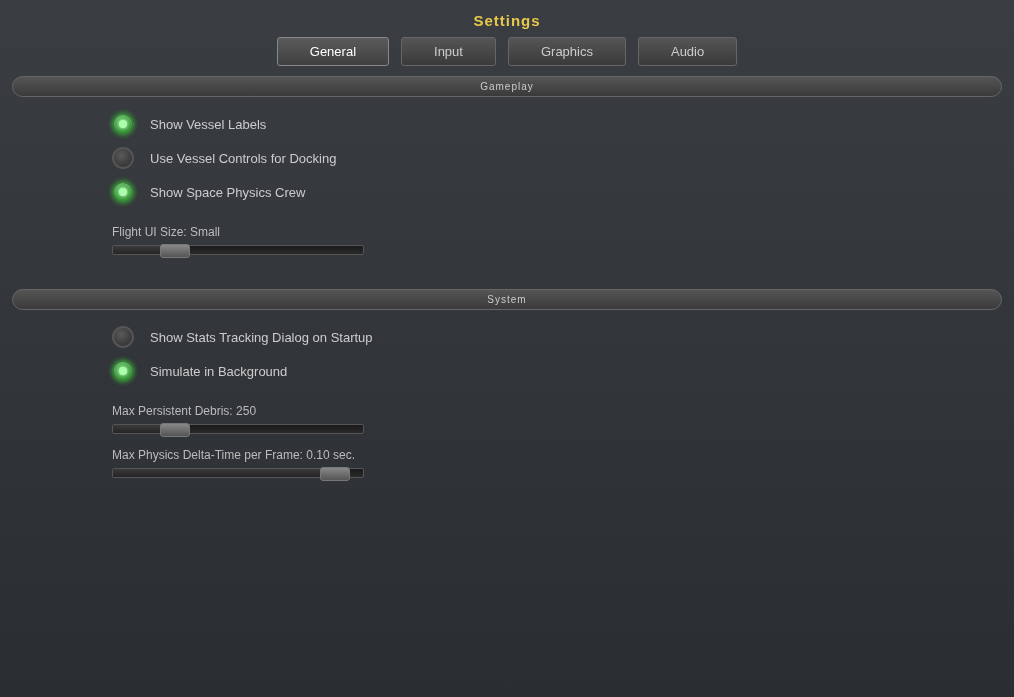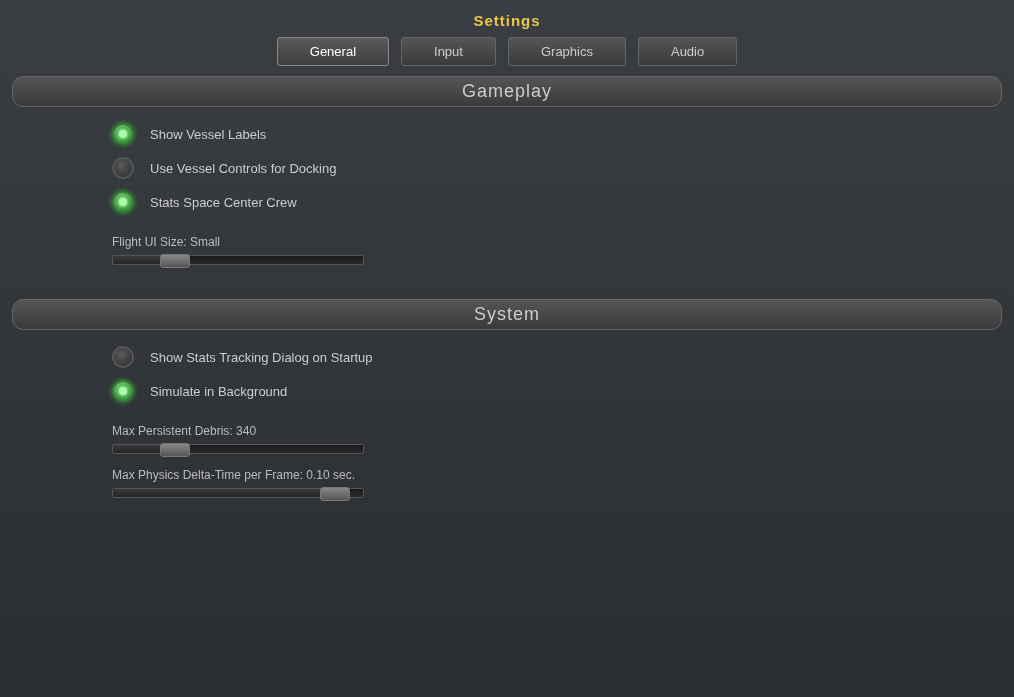--- a/index.html
+++ b/index.html
@@ -58,21 +58,21 @@
     }
 
     
     .section-header {
       background: linear-gradient(180deg, #555 0%, #3a3a3a 100%);
       border: 1px solid #666;
       border-radius: 11px;
       margin: 0 12px 0 12px;
       padding: 4px 0;
       text-align: center;
-      font-size: 18px;
+      font-size: 10px;
       color: #ccc;
       letter-spacing: 1px;
     }
 
     
     .section-content {
       padding: 10px 20px 20px 20px;
       margin: 0 12px;
     }
 
@@ -189,21 +189,21 @@
       <span class="toggle-label">Show Vessel Labels</span>
     </div>
 
     <div class="toggle-row">
       <div class="toggle-btn off"></div>
       <span class="toggle-label">Use Vessel Controls for Docking</span>
     </div>
 
     <div class="toggle-row">
       <div class="toggle-btn on"></div>
-      <span class="toggle-label">Stats Space Center Crew</span>
+      <span class="toggle-label">Show Space Physics Crew</span>
     </div>
 
     <div class="slider-section" style="margin-top:10px;">
       <div class="slider-label">Flight UI Size: Small</div>
       <div class="slider-track">
         <div class="slider-fill" style="width: 55px;"></div>
         <div class="slider-thumb" style="left: 47px;"></div>
       </div>
     </div>
   </div>
@@ -215,21 +215,21 @@
       <div class="toggle-btn off"></div>
       <span class="toggle-label">Show Stats Tracking Dialog on Startup</span>
     </div>
 
     <div class="toggle-row">
       <div class="toggle-btn on"></div>
       <span class="toggle-label">Simulate in Background</span>
     </div>
 
     <div class="slider-section" style="margin-top:10px;">
-      <div class="slider-label">Max Persistent Debris: 340</div>
+      <div class="slider-label">Max Persistent Debris: 250</div>
       <div class="slider-track">
         <div class="slider-fill" style="width: 55px;"></div>
         <div class="slider-thumb" style="left: 47px;"></div>
       </div>
     </div>
 
     <div class="slider-section" style="margin-top:2px;">
       <div class="slider-label">Max Physics Delta-Time per Frame: 0.10 sec.</div>
       <div class="slider-track">
         <div class="slider-fill" style="width: 215px;"></div>

